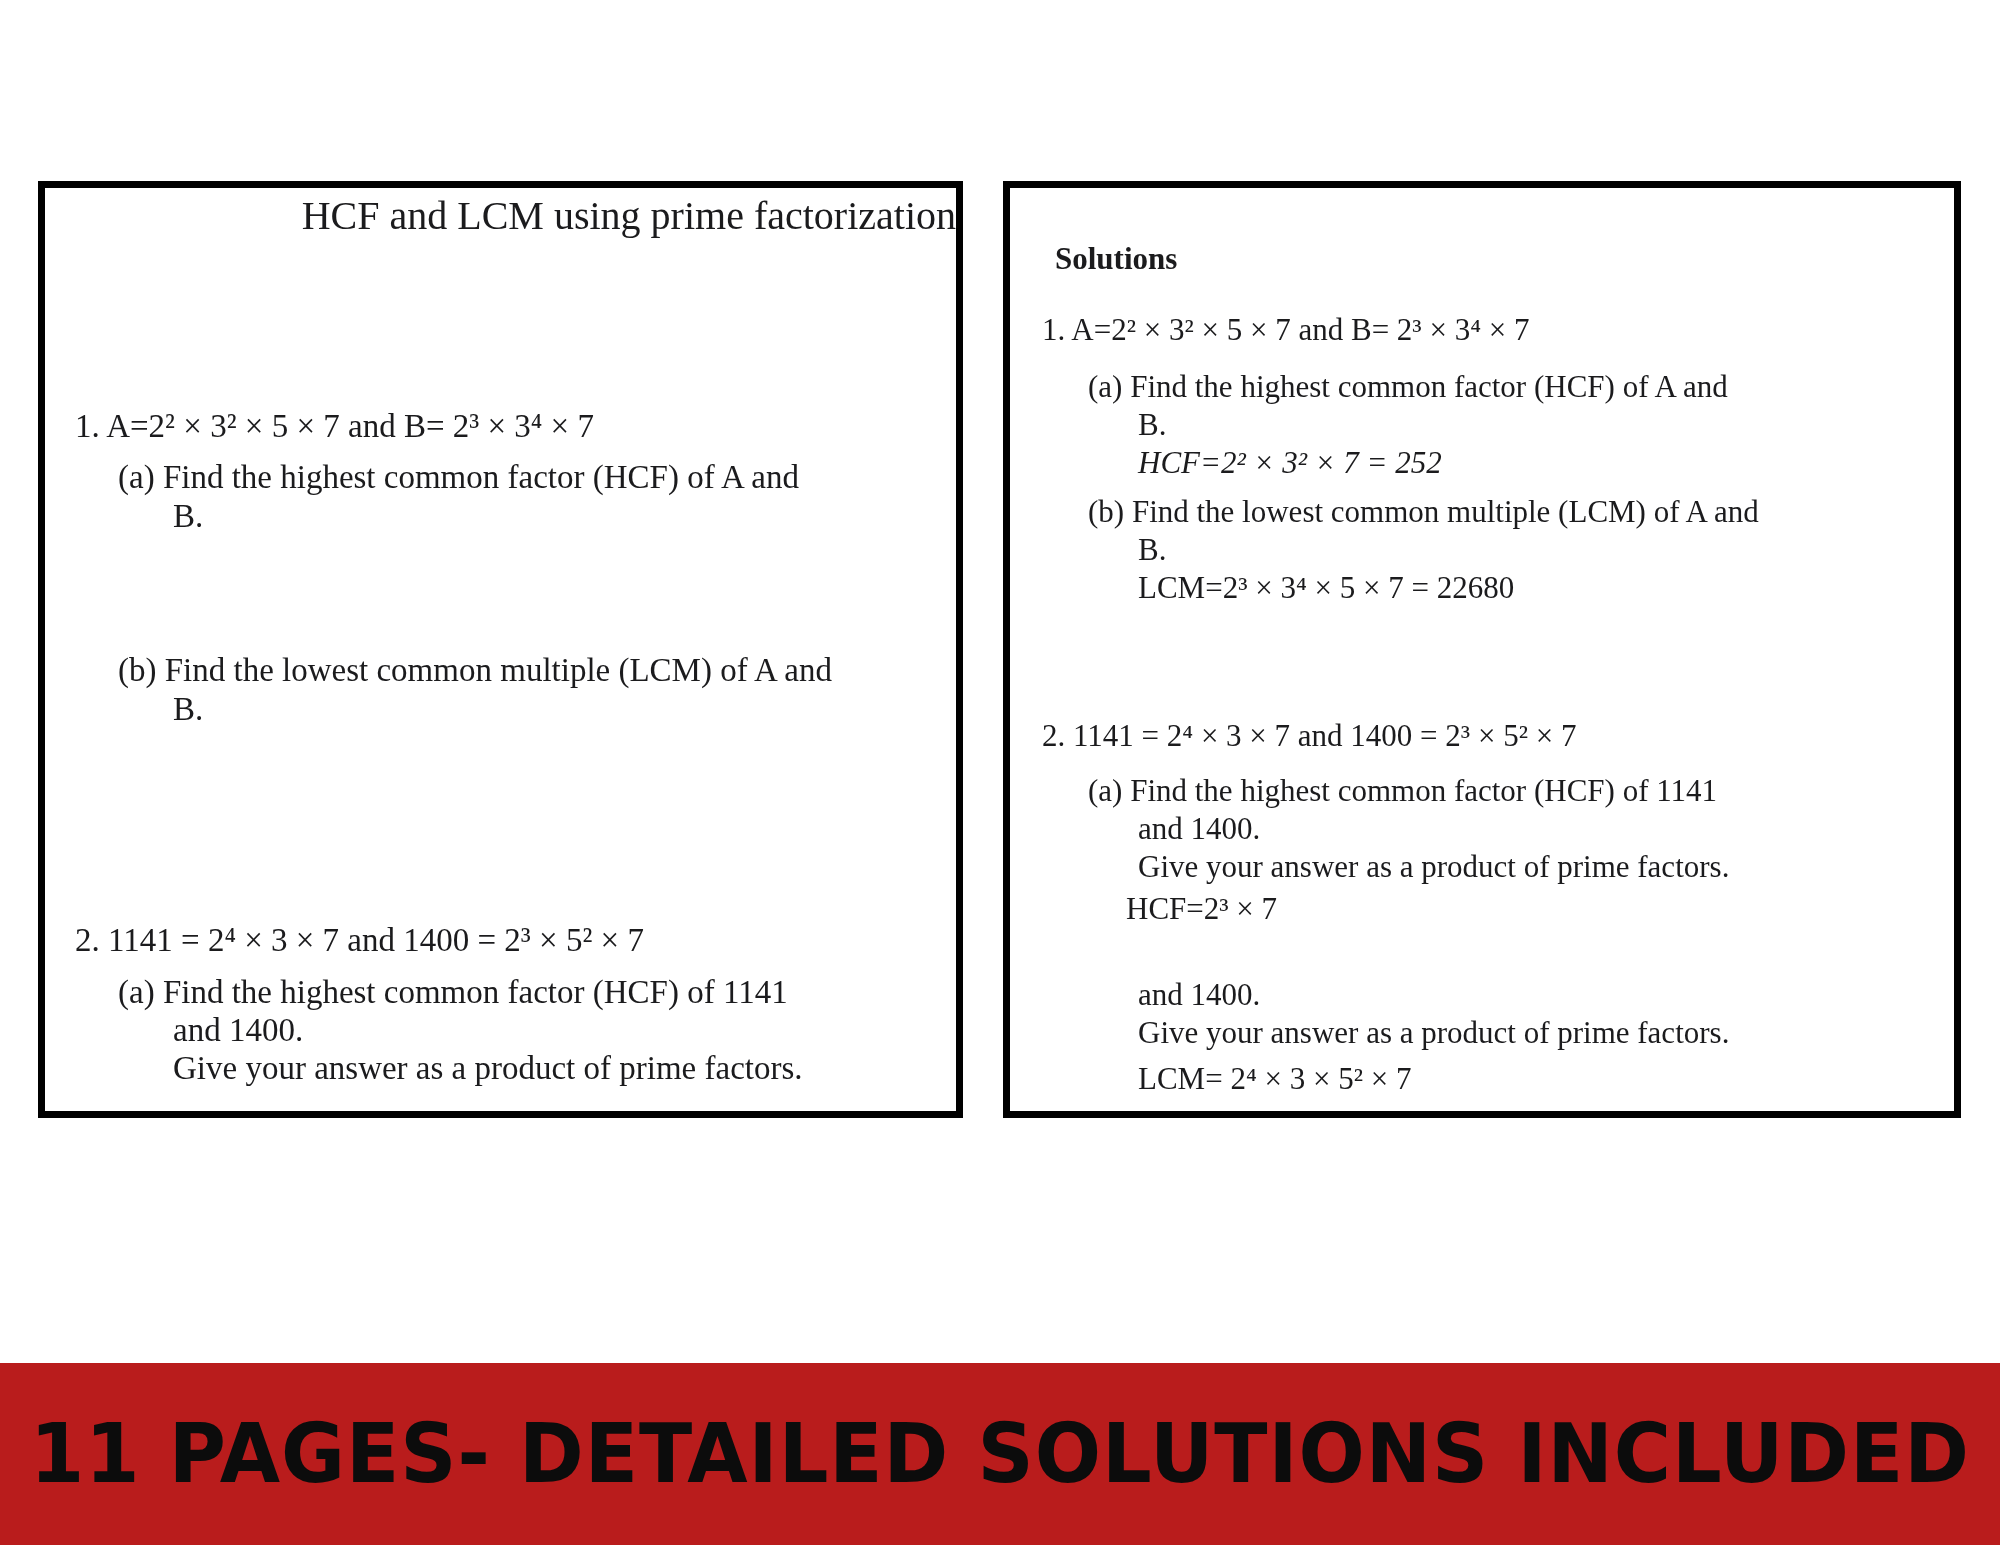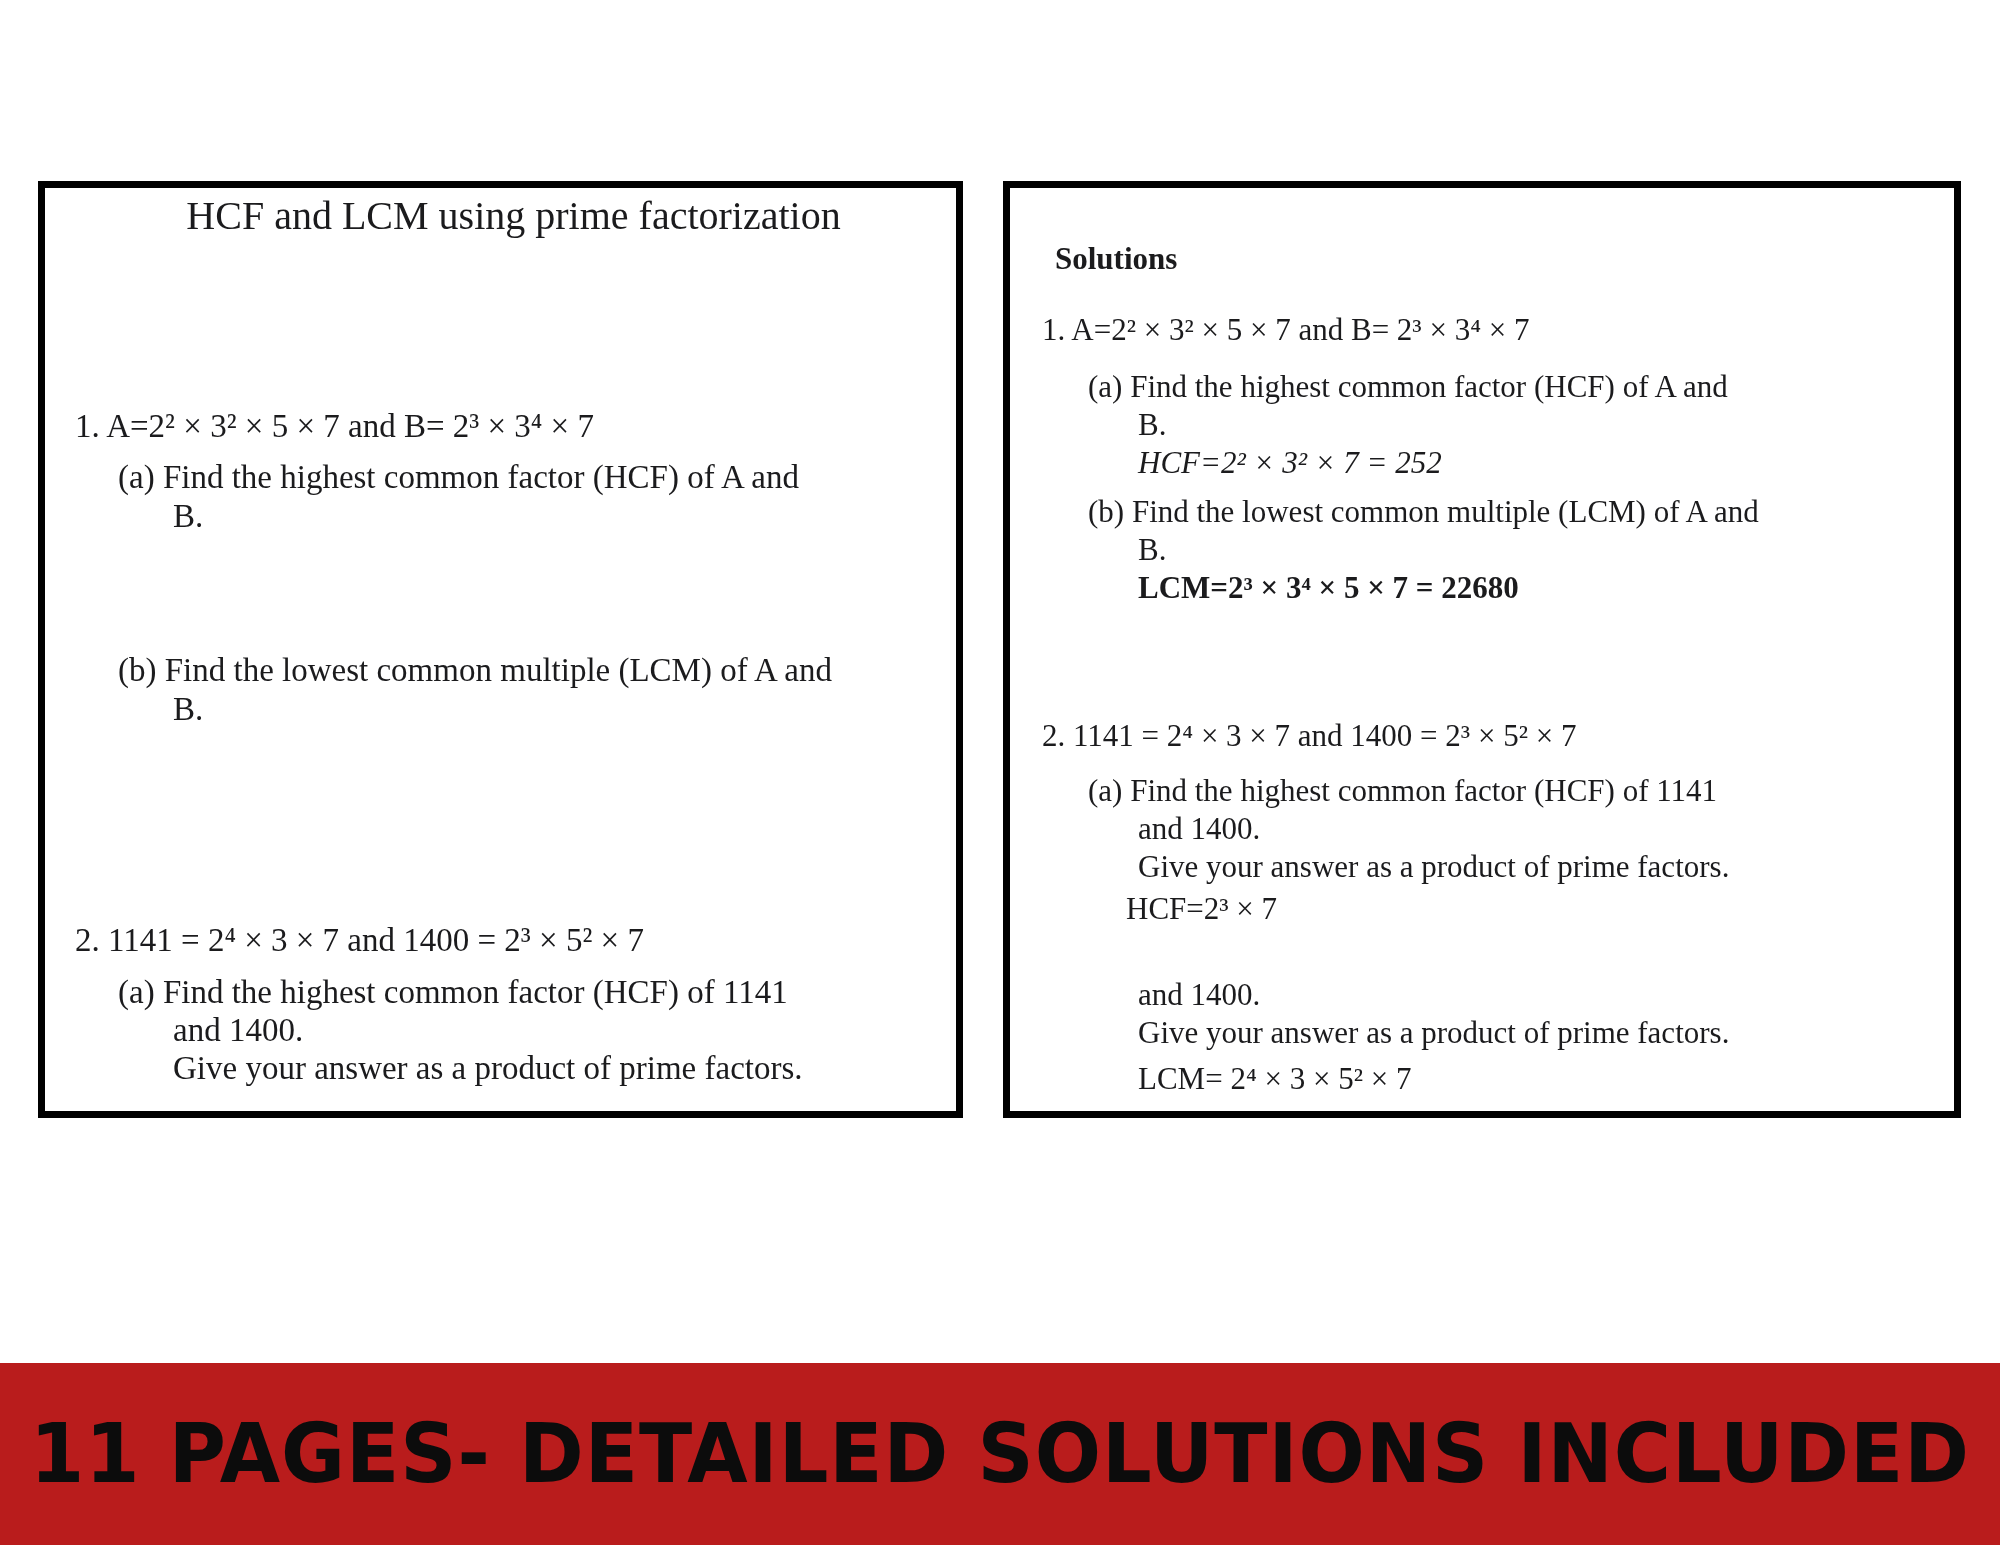--- a/index.html
+++ b/index.html
@@ -21,22 +21,22 @@
   .page-right{left:1003px;width:944px;}
   .line{
     position:absolute;
     white-space:pre;
     color:#1b1b1d;
     line-height:1;
   }
   .page-left .line{font-size:33px;}
   .page-right .line{font-size:31px;margin-top:40px;}
   .doc-title{
-    left:13px;width:100%;
-    text-align:center;
+    left:0;width:100%;
+    text-align:right;
     font-size:40px !important;
   }
   .sol-title{font-weight:bold;}
   .watermark-wrap{
     position:absolute;
     left:428px;top:566px;
     width:1125px;height:285px;
   }
   .watermark-wrap svg{overflow:visible;display:block;}
   .banner{
@@ -78,21 +78,21 @@
 
   <div class="page page-right">
     <div class="line sol-title" style="top:15px;left:45px;">Solutions</div>
 
     <div class="line" style="top:86px;left:32px;">1. A=2² × 3² × 5 × 7 and B= 2³ × 3⁴ × 7</div>
     <div class="line" style="top:143px;left:78px;">(a) Find the highest common factor (HCF) of A and</div>
     <div class="line" style="top:181px;left:128px;">B.</div>
     <div class="line" style="top:219px;left:128px;font-style:italic;">HCF=2² × 3² × 7 = 252</div>
     <div class="line" style="top:268px;left:78px;">(b) Find the lowest common multiple (LCM) of A and</div>
     <div class="line" style="top:306px;left:128px;">B.</div>
-    <div class="line" style="top:344px;left:128px;font-weight:bold;">LCM=2³ × 3⁴ × 5 × 7 = 22680</div>
+    <div class="line" style="top:344px;left:128px;">LCM=2³ × 3⁴ × 5 × 7 = 22680</div>
 
     <div class="line" style="top:492px;left:32px;">2. 1141 = 2⁴ × 3 × 7 and 1400 = 2³ × 5² × 7</div>
     <div class="line" style="top:547px;left:78px;">(a) Find the highest common factor (HCF) of 1141</div>
     <div class="line" style="top:585px;left:128px;">and 1400.</div>
     <div class="line" style="top:623px;left:128px;">Give your answer as a product of prime factors.</div>
     <div class="line" style="top:665px;left:116px;">HCF=2³ × 7</div>
     <div class="line" style="top:751px;left:128px;">and 1400.</div>
     <div class="line" style="top:789px;left:128px;">Give your answer as a product of prime factors.</div>
     <div class="line" style="top:835px;left:128px;text-align:right;">LCM= 2⁴ × 3 × 5² × 7</div>
   </div>

